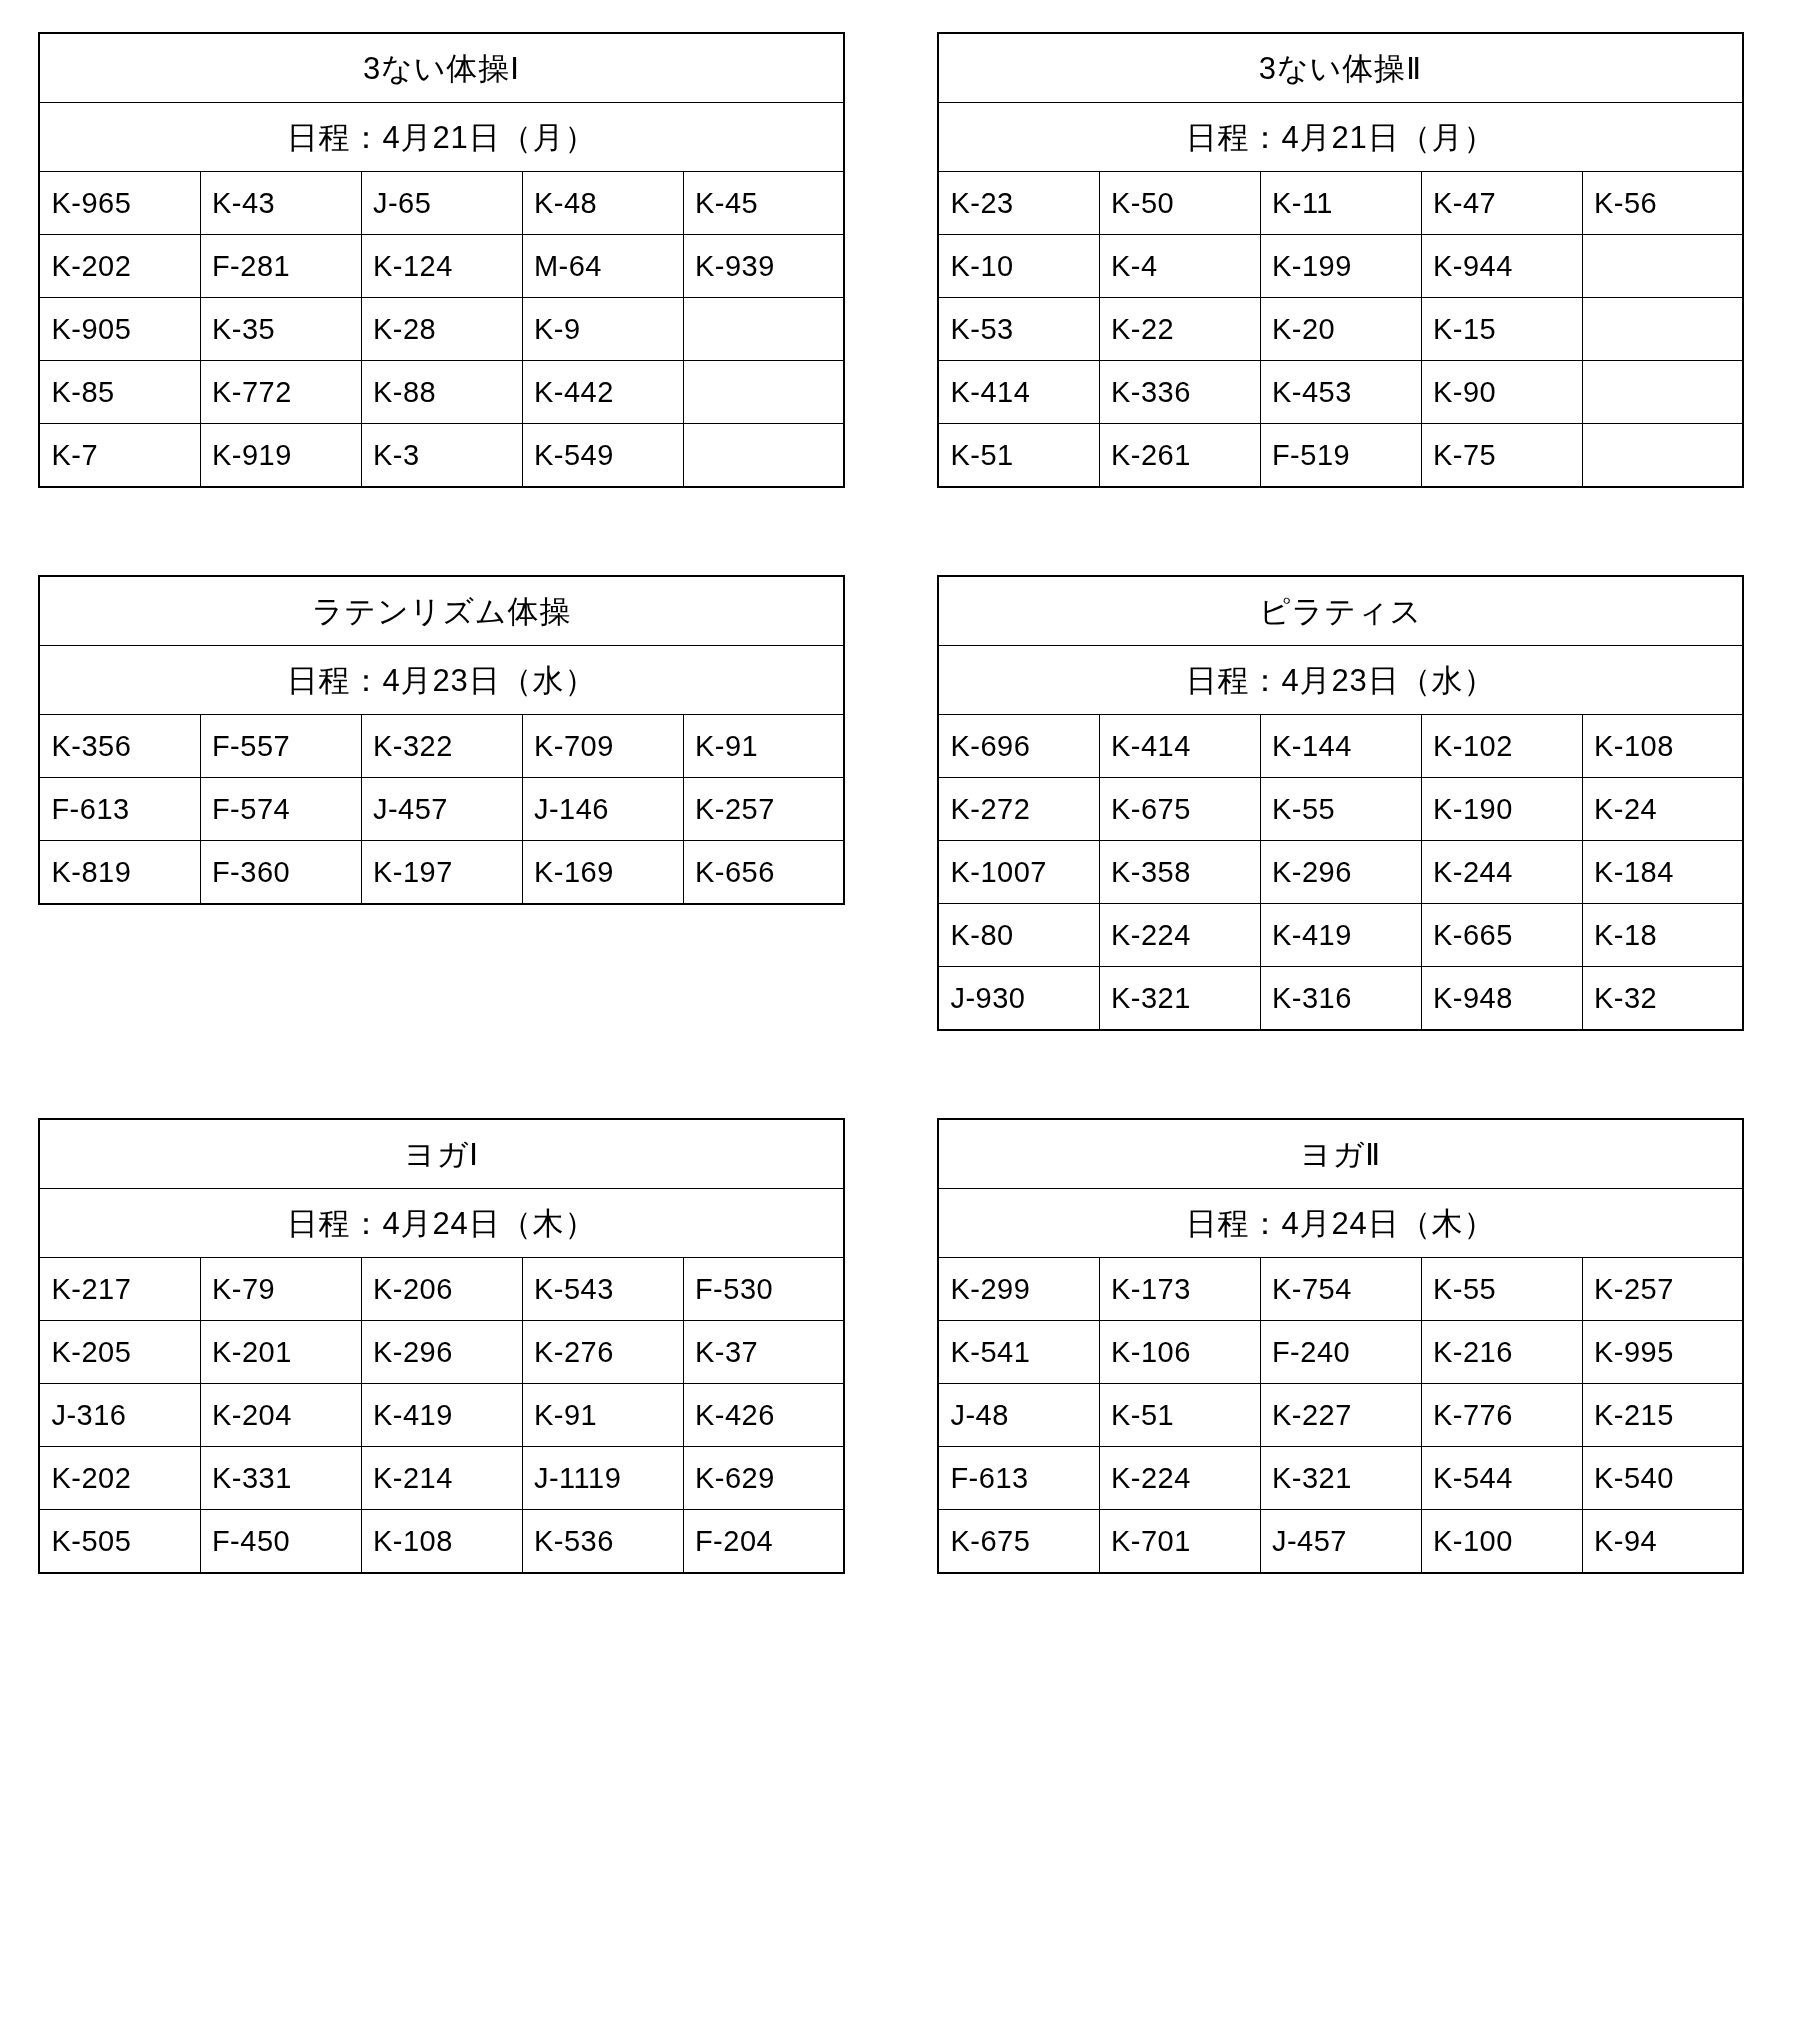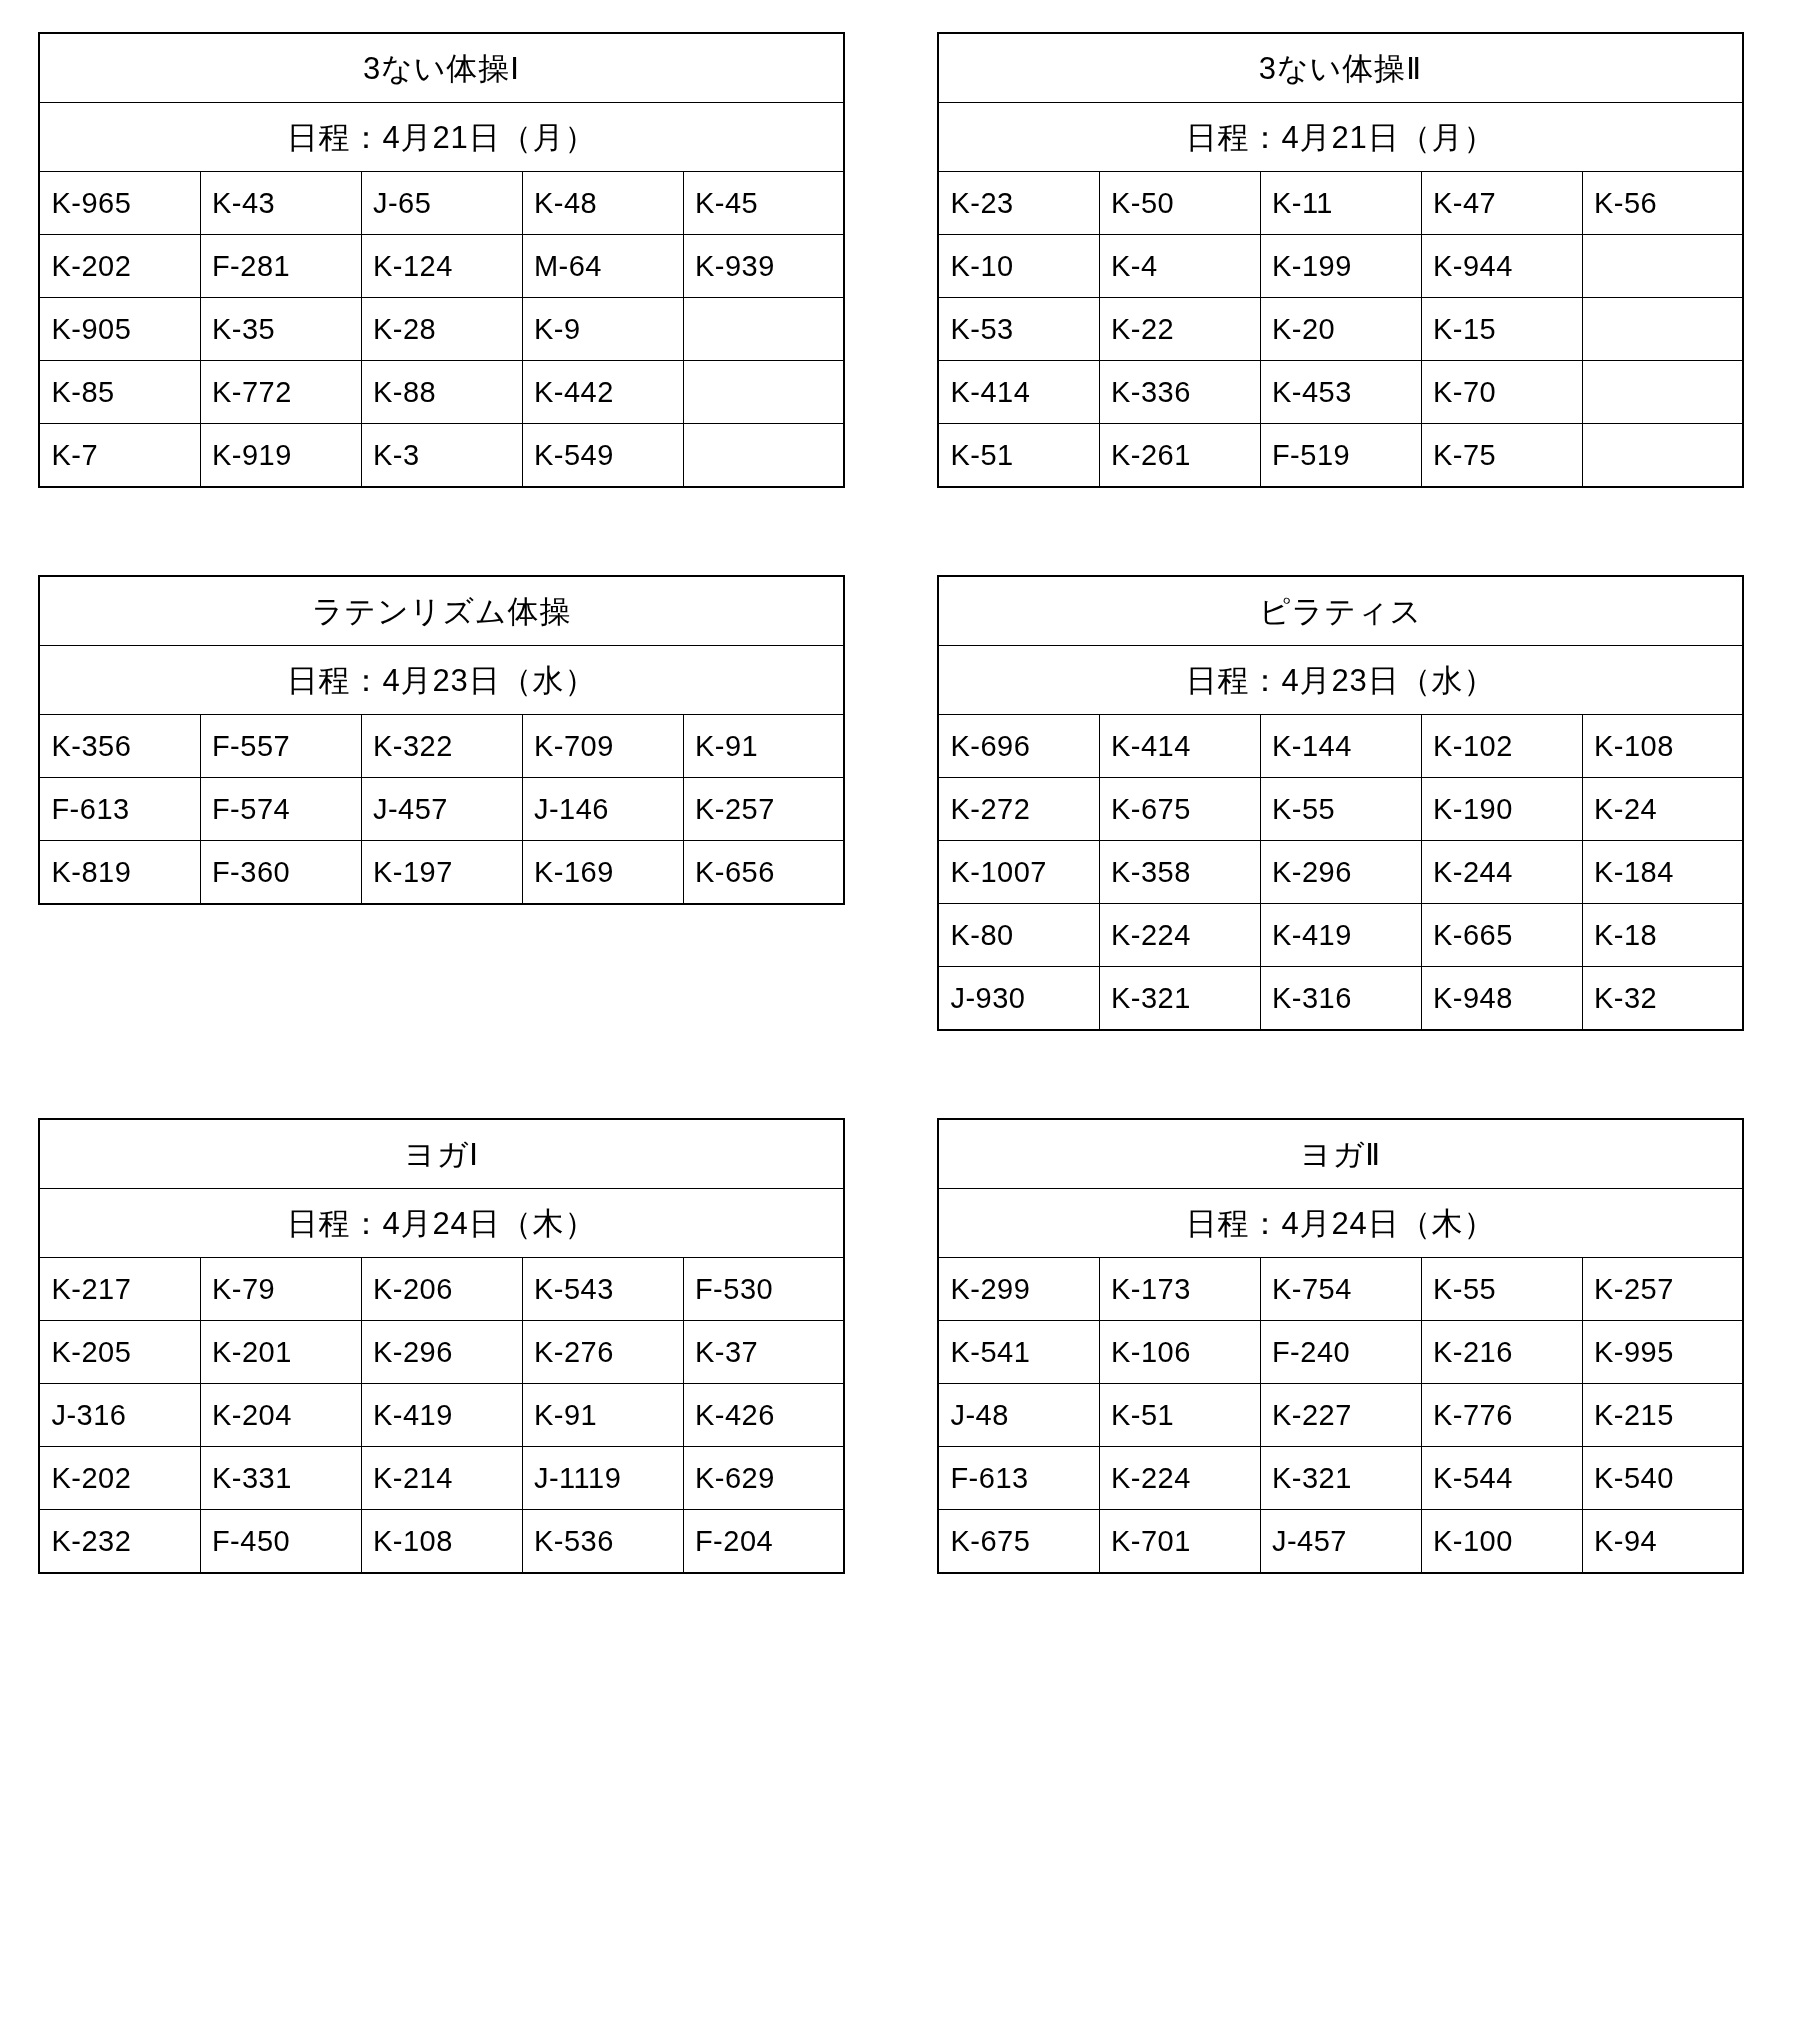--- a/index.html
+++ b/index.html
@@ -164,21 +164,21 @@
               <td class="cell">K-53</td>
               <td class="cell">K-22</td>
               <td class="cell">K-20</td>
               <td class="cell">K-15</td>
               <td class="cell empty"></td>
             </tr>
             <tr>
               <td class="cell">K-414</td>
               <td class="cell">K-336</td>
               <td class="cell">K-453</td>
-              <td class="cell">K-70</td>
+              <td class="cell">K-90</td>
               <td class="cell empty"></td>
             </tr>
             <tr>
               <td class="cell">K-51</td>
               <td class="cell">K-261</td>
               <td class="cell">F-519</td>
               <td class="cell">K-75</td>
               <td class="cell empty"></td>
             </tr>
           </tbody>
@@ -316,21 +316,21 @@
               <td class="cell">K-426</td>
             </tr>
             <tr>
               <td class="cell">K-202</td>
               <td class="cell">K-331</td>
               <td class="cell">K-214</td>
               <td class="cell">J-1119</td>
               <td class="cell">K-629</td>
             </tr>
             <tr>
-              <td class="cell">K-232</td>
+              <td class="cell">K-505</td>
               <td class="cell">F-450</td>
               <td class="cell">K-108</td>
               <td class="cell">K-536</td>
               <td class="cell">F-204</td>
             </tr>
           </tbody>
         </table>
       </div>
       <div class="card">
         <table class="sheet">

